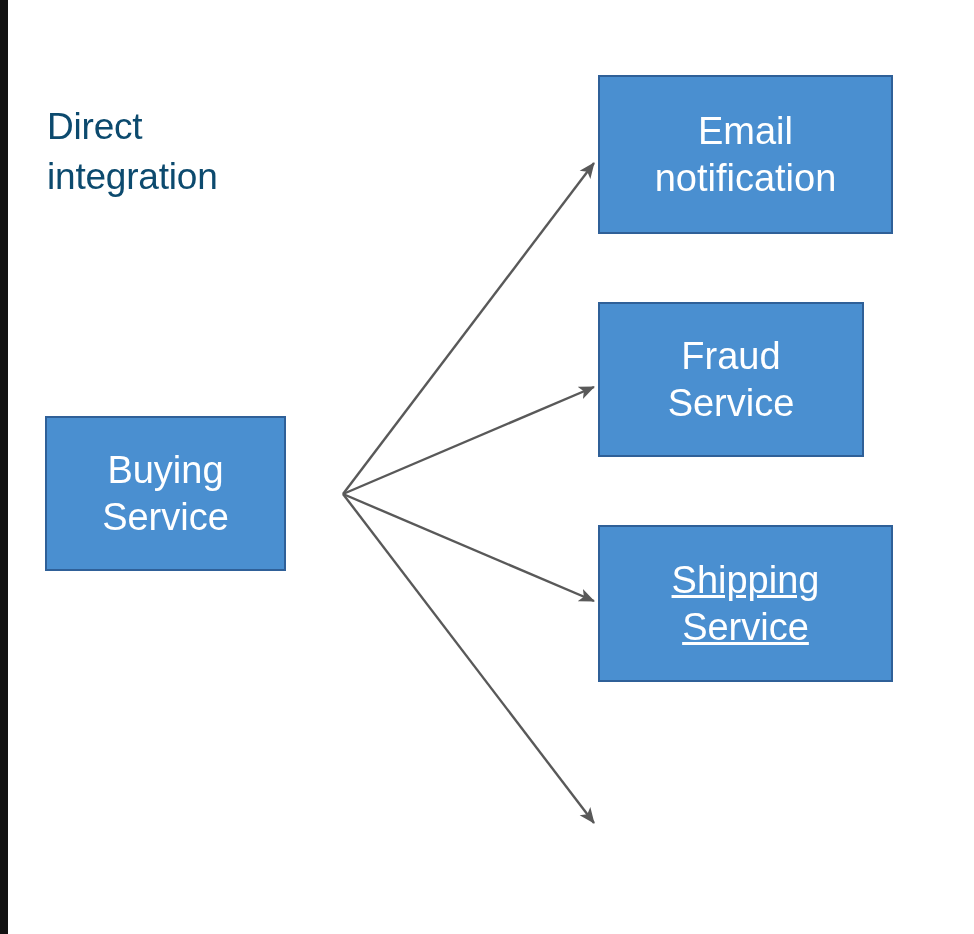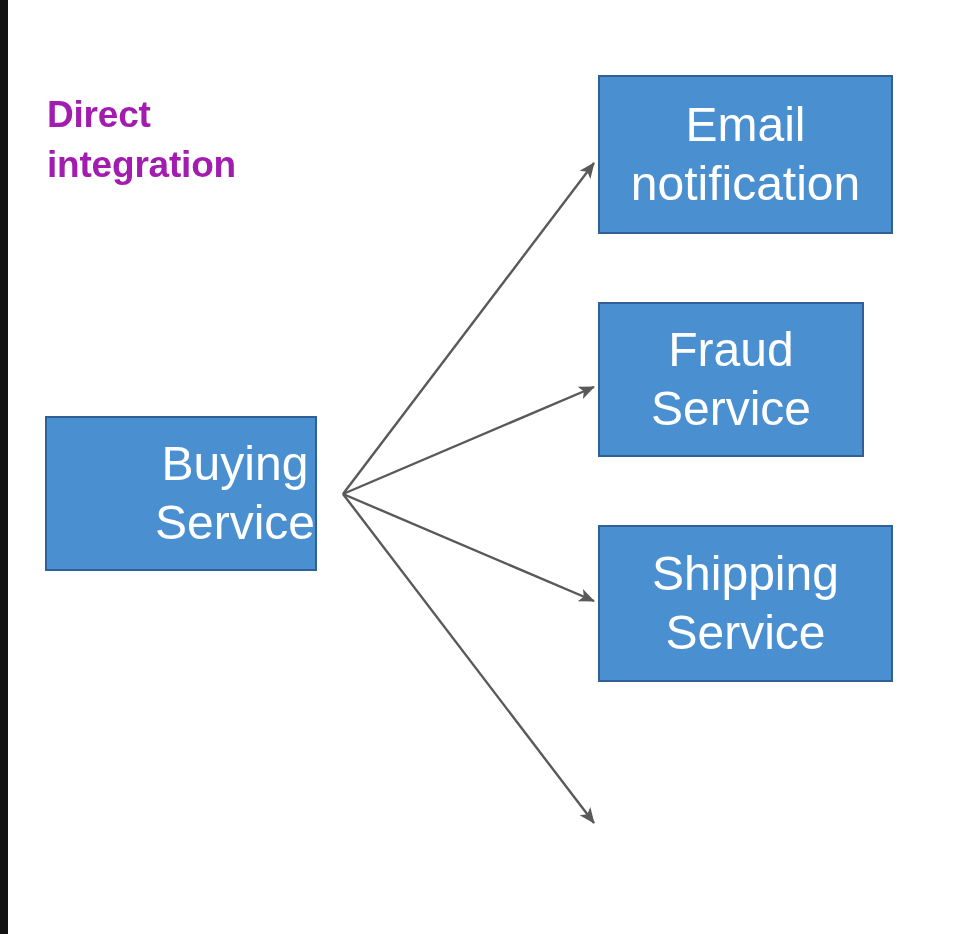--- a/index.html
+++ b/index.html
@@ -23,49 +23,49 @@
     top: 0;
     width: 8px;
     height: 934px;
     background: #121212;
     z-index: 5;
   }
   
   #diagram-title {
     position: absolute;
     left: 47px;
-    top: 90px;
+    top: 102px;
     width: 320px;
-    color: #a21caf;
+    color: #0c4a6e;
     font-size: 37px;
-    font-weight: bold;
+    font-weight: normal;
     line-height: 1.35;
     letter-spacing: -0.2px;
     white-space: pre-line;
   }
   
   .node-box {
     position: absolute;
     box-sizing: border-box;
     background: #4a8fd0;
     border: 2px solid #2f6098;
     color: #ffffff;
     display: flex;
     align-items: center;
     justify-content: center;
     text-align: center;
-    font-size: 48px;
+    font-size: 38px;
     line-height: 1.22;
     white-space: pre-line;
     box-shadow: 0 0 0 1px rgba(255,255,255,0.25);
   }
-  #node-buying-service { left: 45px;  top: 416px; width: 272px; height: 155px; justify-content: flex-end; }
+  #node-buying-service { left: 45px;  top: 416px; width: 241px; height: 155px; }
   #node-email-notification { left: 598px; top: 75px;  width: 295px; height: 159px; }
   #node-fraud-service      { left: 598px; top: 302px; width: 266px; height: 155px; }
-  #node-shipping-service   { left: 598px; top: 525px; width: 295px; height: 157px; }
+  #node-shipping-service   { left: 598px; top: 525px; width: 295px; height: 157px; text-decoration: underline; }
   #node-sqs-queue          { left: 598px; top: 750px; width: 295px; height: 158px; }
   
   #connector-layer {
     position: absolute;
     left: 0;
     top: 0;
     width: 974px;
     height: 934px;
     pointer-events: none;
     z-index: 3;

